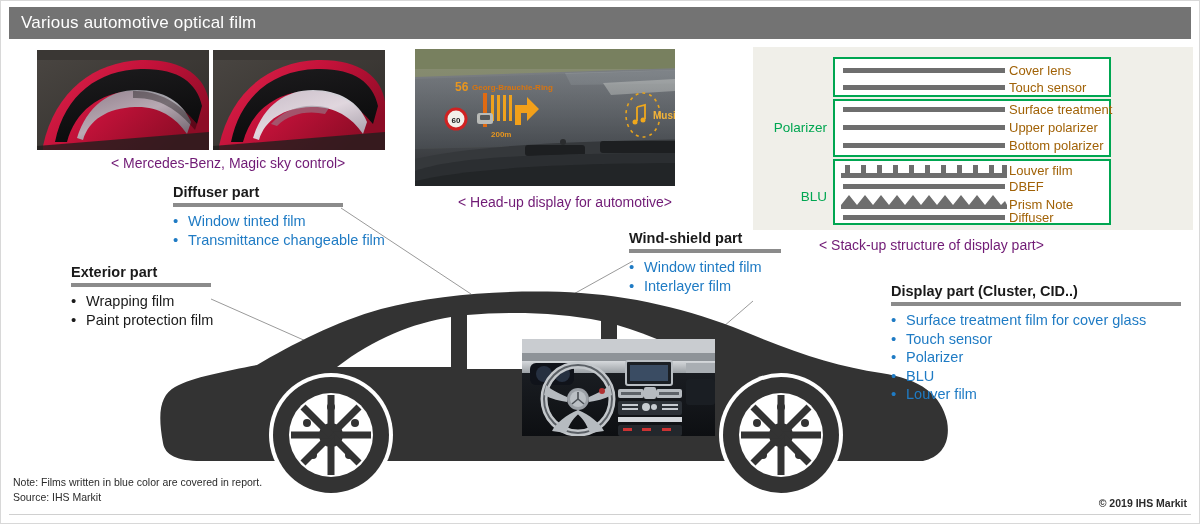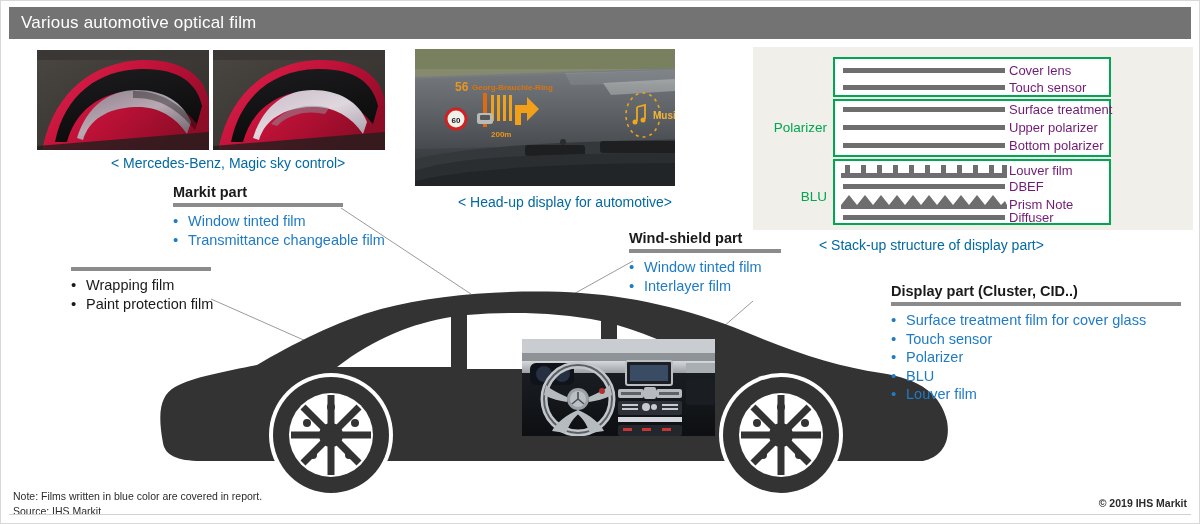--- a/index.html
+++ b/index.html
@@ -44,48 +44,48 @@
     display:inline-block;width:15px;flex:0 0 15px;text-align:left;
     font-size:15px;line-height:1;
   }
   .blue li,.blue li .bul{color:#1f7bc4;}
   .black li,.black li .bul{color:#1a1a1a;}
 
   
   .photo{position:absolute;overflow:hidden;background:#111;}
 
   .caption{
-    position:absolute;font-size:14px;color:#0369a1;white-space:nowrap;text-align:center;
+    position:absolute;font-size:14px;color:#701a75;white-space:nowrap;text-align:center;
   }
 
   
   #stackpanel{
     position:absolute;left:752px;top:46px;width:440px;height:183px;
     background:#f0efe9;
   }
   .grpbox{
     position:absolute;border:2px solid #00a651;background:#ffffff;
     box-sizing:border-box;
   }
   .grplabel{
     position:absolute;color:#00a651;font-size:13.5px;white-space:nowrap;
     text-align:right;
   }
   .layerbar{
     position:absolute;background:#6e6e6e;height:5px;
   }
   .layertext{
-    position:absolute;font-size:13px;color:#701a75;white-space:nowrap;
+    position:absolute;font-size:13px;color:#a16207;white-space:nowrap;
     line-height:1;
   }
   svg.shapes{position:absolute;left:0;top:0;overflow:visible;}
 
   
   #note{
-    position:absolute;left:12px;bottom:4px;font-size:10.5px;color:#2b2b2b;
+    position:absolute;left:12px;bottom:18px;font-size:10.5px;color:#2b2b2b;
     line-height:1.45;
   }
   #copyright{
     position:absolute;right:12px;bottom:14px;font-size:10.5px;
     font-weight:bold;color:#2b2b2b;white-space:nowrap;padding-left:45px;
   }
   #footline{
     position:absolute;left:8px;right:8px;bottom:8px;height:1px;background:#d0d0d0;
   }
 </style>
@@ -445,35 +445,36 @@
         <path d="M67 58 C 76 54, 84 50, 88 46 L 90 56 C 82 60, 74 62, 67 63 Z" fill="#b6bbc0"></path>
         <circle cx="80" cy="52" r="3" fill="#b03030"></circle>
       </g>
 
       <rect x="164" y="24" width="29" height="10" fill="#a9aeb3"></rect>
       <rect x="164" y="40" width="29" height="26" rx="3" fill="#1a1e23"></rect>
     </svg>
   </div>
 
   <div class="callout blue" style="left:172px;top:183px;width:240px;">
-    <div class="head">Markit part</div>
+    <div class="head">Diffuser part</div>
     <div class="rule" style="width:170px;"></div>
     <ul>
       <li>
         <span class="bul">•</span>
         <span>Window tinted film</span>
       </li>
       <li>
         <span class="bul">•</span>
         <span>Transmittance changeable film</span>
       </li>
     </ul>
   </div>
 
   <div class="callout black" style="left:70px;top:263px;width:230px;">
+    <div class="head">Exterior part</div>
     <div class="rule" style="width:140px;"></div>
     <ul>
       <li>
         <span class="bul">•</span>
         <span>Wrapping film</span>
       </li>
       <li>
         <span class="bul">•</span>
         <span>Paint protection film</span>
       </li>

